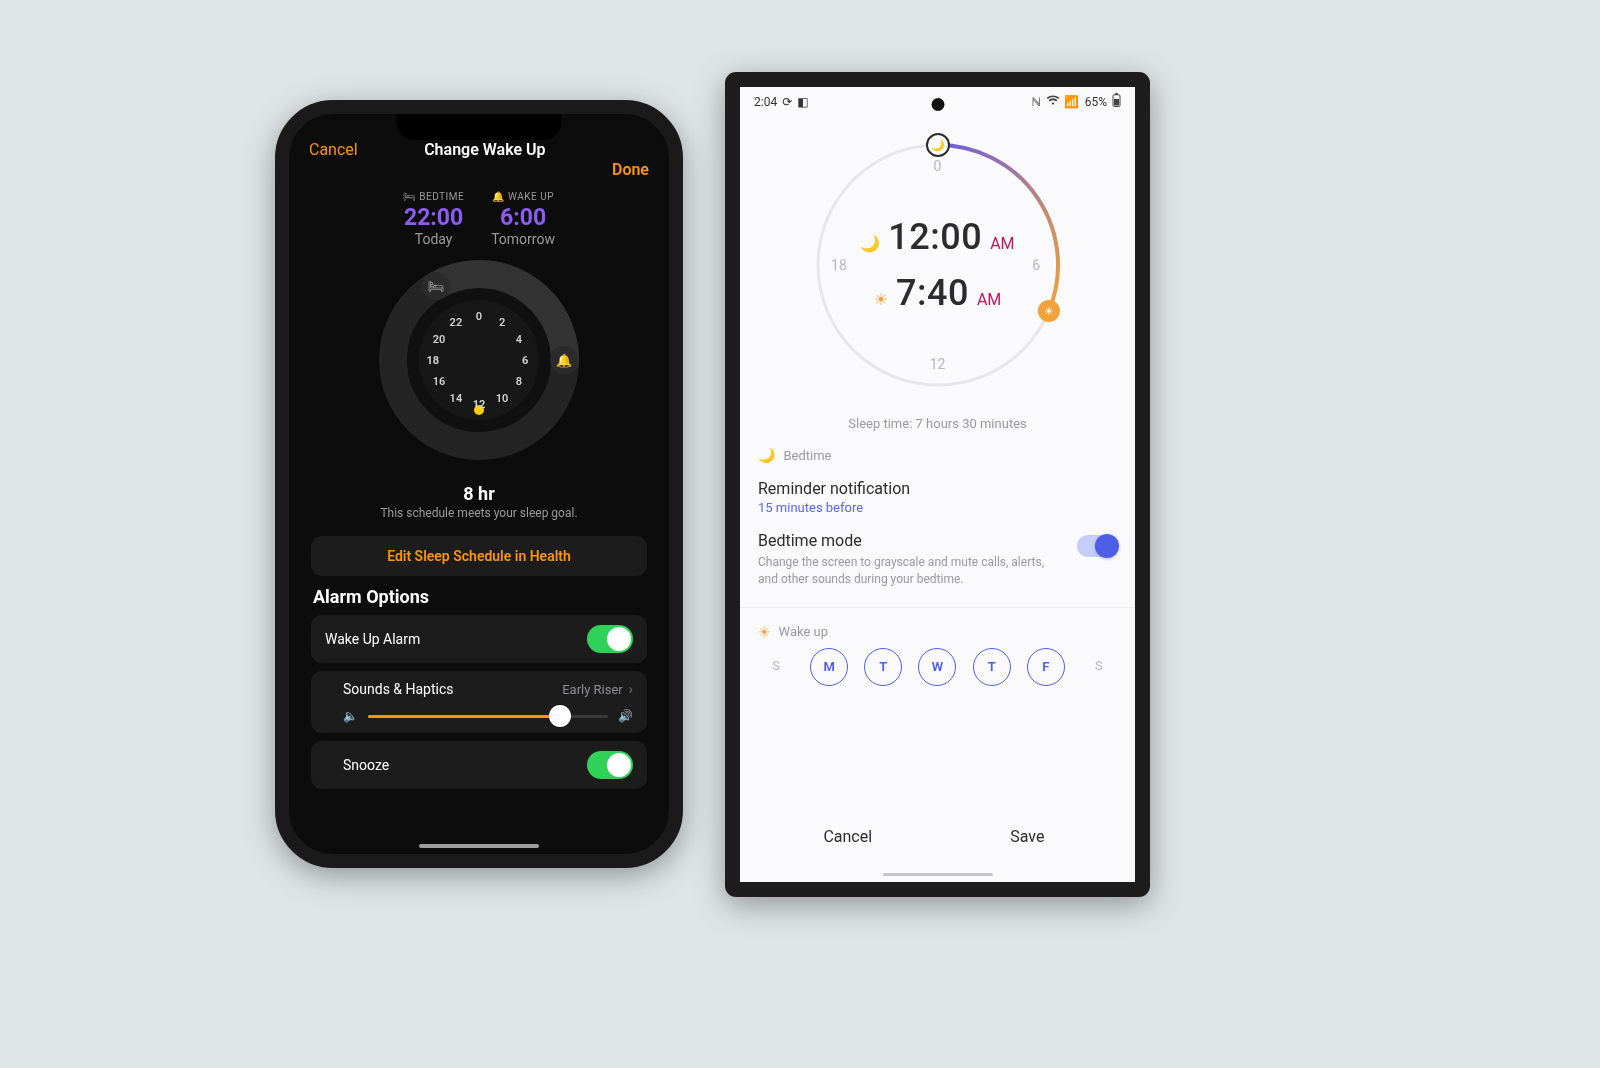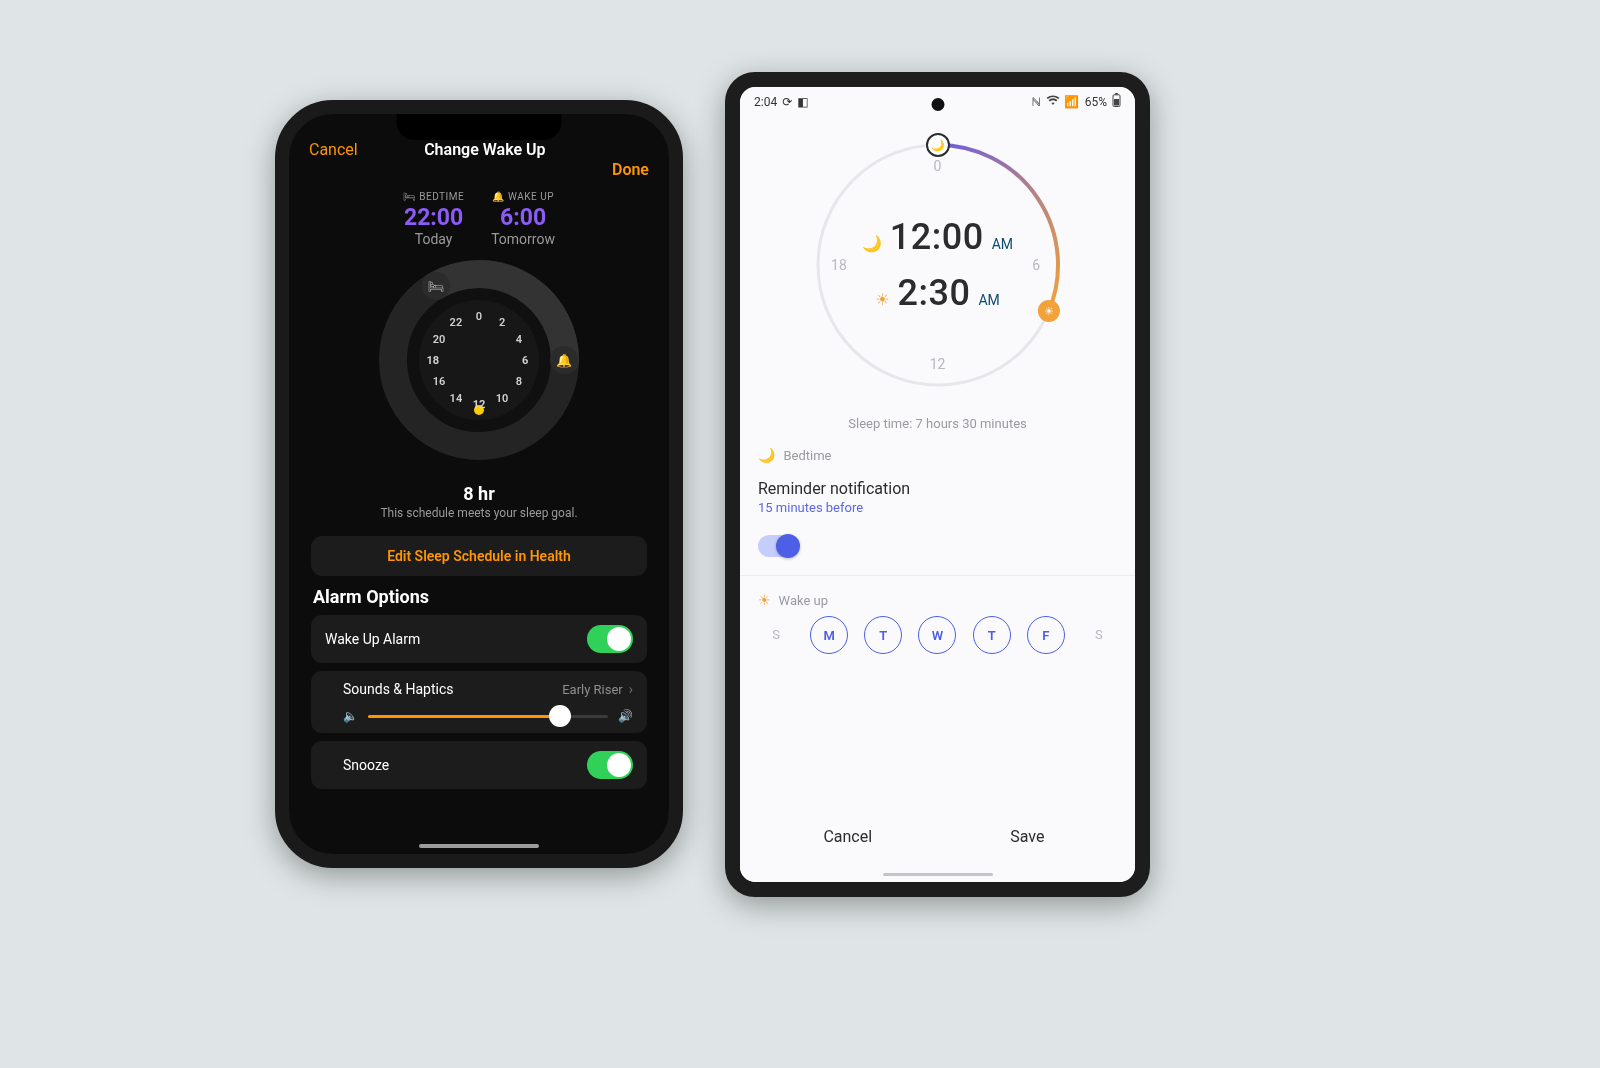--- a/index.html
+++ b/index.html
@@ -62,40 +62,40 @@
 
   .ios-home{position:absolute;bottom:6px;left:50%;transform:translateX(-50%);
     width:120px;height:4px;border-radius:2px;background:#fff;opacity:.6;}
 
   
   .cknum{position:absolute;color:#d0d0d0;font-size:11px;font-weight:600;transform:translate(-50%,-50%);}
 
   
   .phone-android{
     position:absolute;left:725px;top:72px;width:395px;height:795px;
-    background:#fafafc;border:15px solid #1d1d1d;border-radius:30px;
+    background:#fafafc;border:15px solid #1d1d1d;border-radius:11px;
     box-shadow:0 8px 30px rgba(0,0,0,.35);
   }
   .android-punch{position:absolute;top:11px;left:50%;transform:translateX(-50%);
     width:13px;height:13px;border-radius:50%;background:#111;z-index:5;}
   .android-screen{position:absolute;inset:0;border-radius:16px;overflow:hidden;background:#fafafc;color:#2c2c2e;}
 
   .and-status{display:flex;justify-content:space-between;align-items:center;
     padding:6px 14px 4px;font-size:12px;color:#333;}
   .and-status .right{display:flex;gap:5px;align-items:center;}
 
   .and-dial-wrap{padding:6px 0 4px;display:flex;justify-content:center;}
   .and-dial{width:290px;height:290px;position:relative;}
   .and-dial svg{position:absolute;inset:0;}
   .and-num{position:absolute;color:#b8b8bd;font-size:14px;transform:translate(-50%,-50%);}
   .and-center{position:absolute;inset:0;display:flex;flex-direction:column;align-items:center;justify-content:center;gap:14px;}
   .and-line{display:flex;align-items:baseline;gap:8px;}
   .and-line .ic{font-size:16px;color:#b8b8bd;}
   .and-line .t{font-size:36px;font-weight:500;color:#2c2c2e;letter-spacing:.5px;}
-  .and-line .ap{font-size:14px;color:#0c4a6e;}
+  .and-line .ap{font-size:16px;color:#be185d;}
 
   .and-sleeptime{text-align:center;font-size:13px;color:#9a9a9f;margin-top:2px;}
 
   .and-section{padding:0 18px;}
   .and-shdr{display:flex;align-items:center;gap:8px;color:#9a9a9f;font-size:13px;margin:16px 0 8px;}
   .and-shdr .ic{font-size:14px;}
 
   .and-item{padding:8px 0;}
   .and-item .ttl{font-size:16px;color:#2c2c2e;}
   .and-item .sub{font-size:13px;color:#5b68e5;margin-top:2px;}
@@ -293,41 +293,45 @@
           <span class="and-num" style="left:16%;top:50%;">18</span>
 
           <div class="and-center">
             <div class="and-line">
               <span class="ic">🌙</span>
               <span class="t">12:00</span>
               <span class="ap">AM</span>
             </div>
             <div class="and-line">
               <span class="ic" style="color:#f2a23a;">☀</span>
-              <span class="t">2:30</span>
+              <span class="t">7:40</span>
               <span class="ap">AM</span>
             </div>
           </div>
         </div>
       </div>
 
       <div class="and-sleeptime">Sleep time: 7 hours 30 minutes</div>
 
       <div class="and-section">
         <div class="and-shdr">
           <span class="ic">🌙</span>
           <span>Bedtime</span>
         </div>
 
         <div class="and-item">
           <div class="ttl">Reminder notification</div>
           <div class="sub">15 minutes before</div>
         </div>
 
         <div class="and-item withtoggle">
+          <div class="left">
+            <div class="ttl">Bedtime mode</div>
+            <div class="sub-grey">Change the screen to grayscale and mute calls, alerts, and other sounds during your bedtime.</div>
+          </div>
           <div class="and-toggle on">
               <span class="knob"></span>
             </div>
         </div>
 
         <div class="and-divider"></div>
 
         <div class="and-shdr">
           <span class="ic" style="color:#f2a23a;">☀</span>
           <span>Wake up</span>

